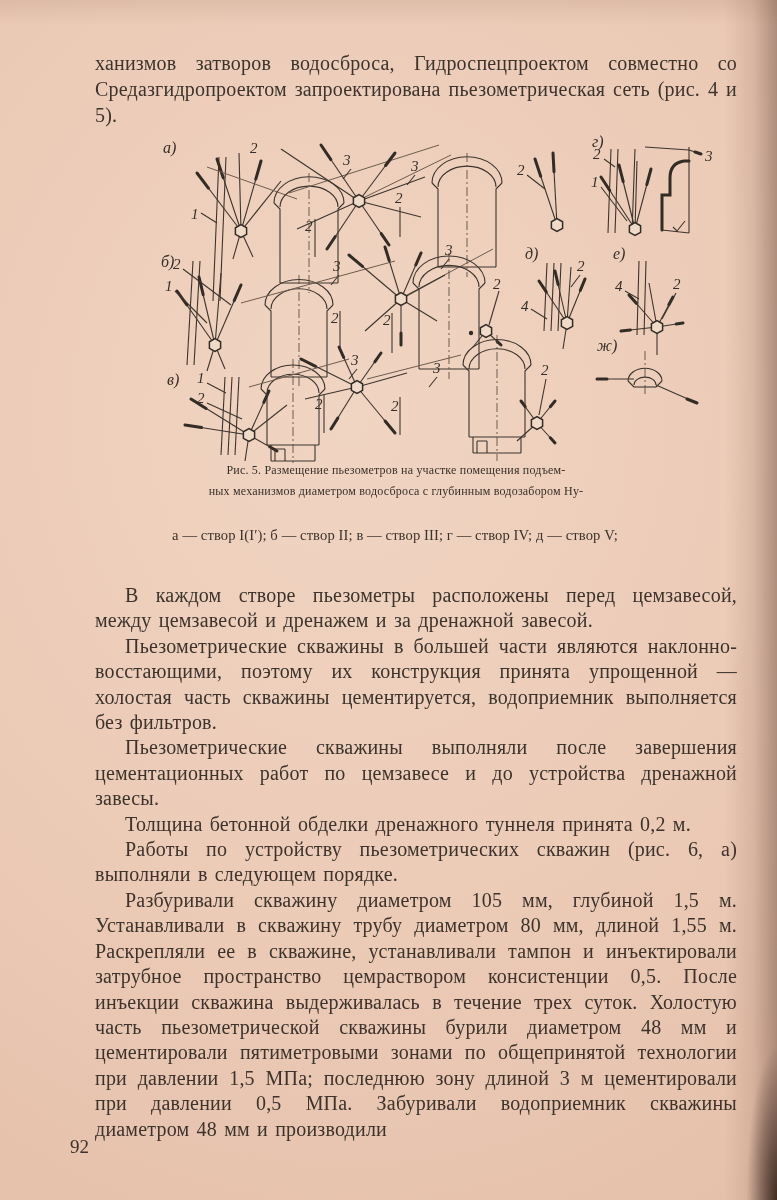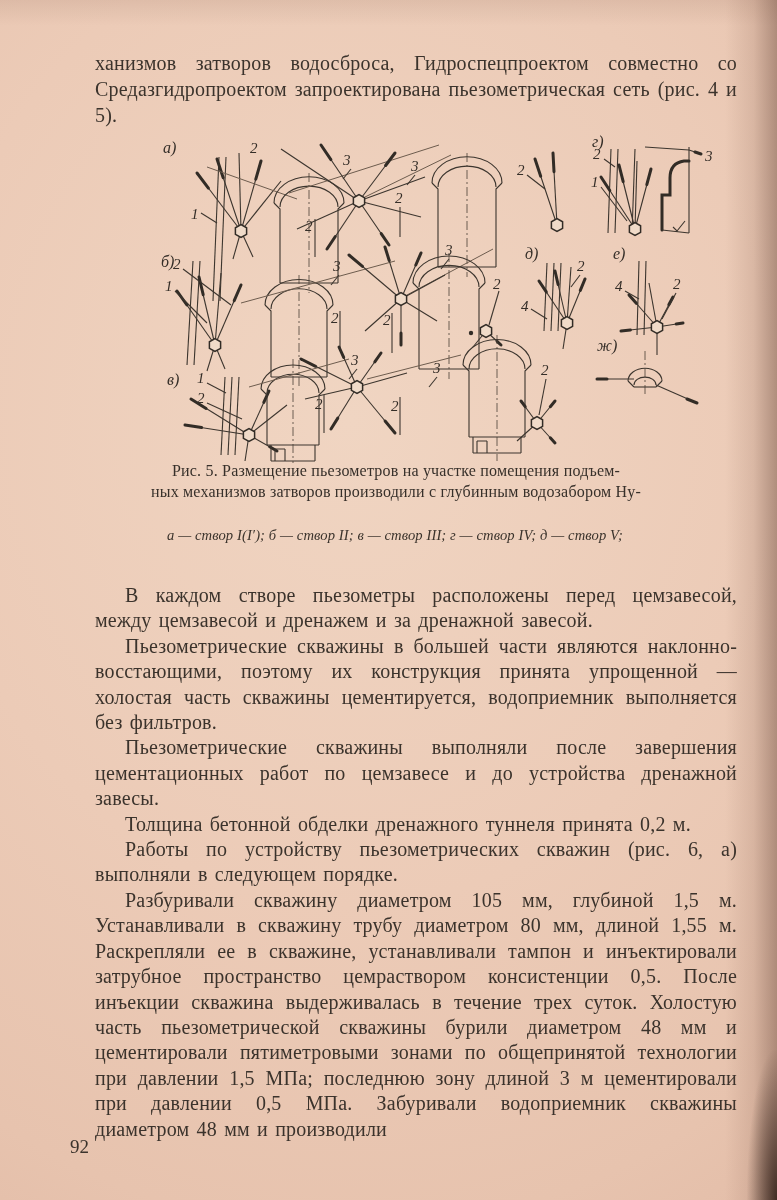--- a/index.html
+++ b/index.html
@@ -34,25 +34,25 @@
   .ln{stroke:#3c352e; stroke-width:1.1; fill:none;}
   .lt{stroke:#6d5c4e; stroke-width:1; fill:none;}
   .tk{stroke:#322c26; stroke-width:3; fill:none; stroke-linecap:round;}
   .cl{stroke:#4a4036; stroke-width:.8; stroke-dasharray:9 3 2 3; fill:none;}
   .hx{fill:#f0dbc9; stroke:#322c26; stroke-width:1.5;}
   .dt{fill:#322c26;}
   text.fl{font:italic 15px "Liberation Serif", serif; fill:#352e28;}
   text.fls{font:italic 16px "Liberation Serif", serif; fill:#352e28;}
   .caption{
     position:absolute; top:460px; left:88px; width:616px; text-align:center;
-    font-size:16px; line-height:21px; color:#37302a; letter-spacing:.2px;
+    font-size:12px; line-height:21px; color:#37302a; letter-spacing:.2px;
   }
   .legend{
     position:absolute; top:527px; left:92px; width:606px; text-align:center;
-    font-size:14.6px; line-height:17.8px; color:#3b332c; letter-spacing:.1px;font-style:italic;
+    font-size:14.6px; line-height:17.8px; color:#3b332c; letter-spacing:.1px;
   }
   .body-text{ position:absolute; top:583px; left:95px; width:642px; }
   .body-text p{
     margin:0; font-size:20px; line-height:25.4px; text-align:justify;
     text-indent:30px; letter-spacing:.2px; word-spacing:2px; hyphens:auto;
   }
   .pagenum{
     position:absolute; top:1136px; left:70px; font-size:19px; color:#3b332c;
   }
 </style>
@@ -393,21 +393,21 @@
         </g>
       <line class="ln" x1="448" y1="246" x2="485" y2="246"></line>
       <line class="tk" x1="448" y1="246" x2="458" y2="246"></line>
       <line class="ln" x1="507" y1="252" x2="548" y2="270"></line>
       <line class="tk" x1="538" y1="266" x2="548" y2="270"></line>
     </g>
   </svg>
 
   <div class="caption">
     <div>Рис. 5. Размещение пьезометров на участке помещения подъем-</div>
-    <div>ных механизмов затворов производили с глубинным водозабором Ну-</div>
+    <div>ных механизмов диаметром водосброса с глубинным водозабором Ну-</div>
   </div>
 
   <div class="legend">
     <div>а — створ I(I′); б — створ II; в — створ III; г — створ IV; д — створ V;</div>
   </div>
 
   <div class="body-text">
     <p>В каждом створе пьезометры расположены перед цемзавесой, между цемзавесой и дренажем и за дренажной завесой.</p>
     <p>Пьезометрические скважины в большей части являются наклонно-восстающими, поэтому их конструкция принята упрощенной — холостая часть скважины цементируется, водоприемник выполняется без фильтров.</p>
     <p>Пьезометрические скважины выполняли после завершения цементационных работ по цемзавесе и до устройства дренажной завесы.</p>

